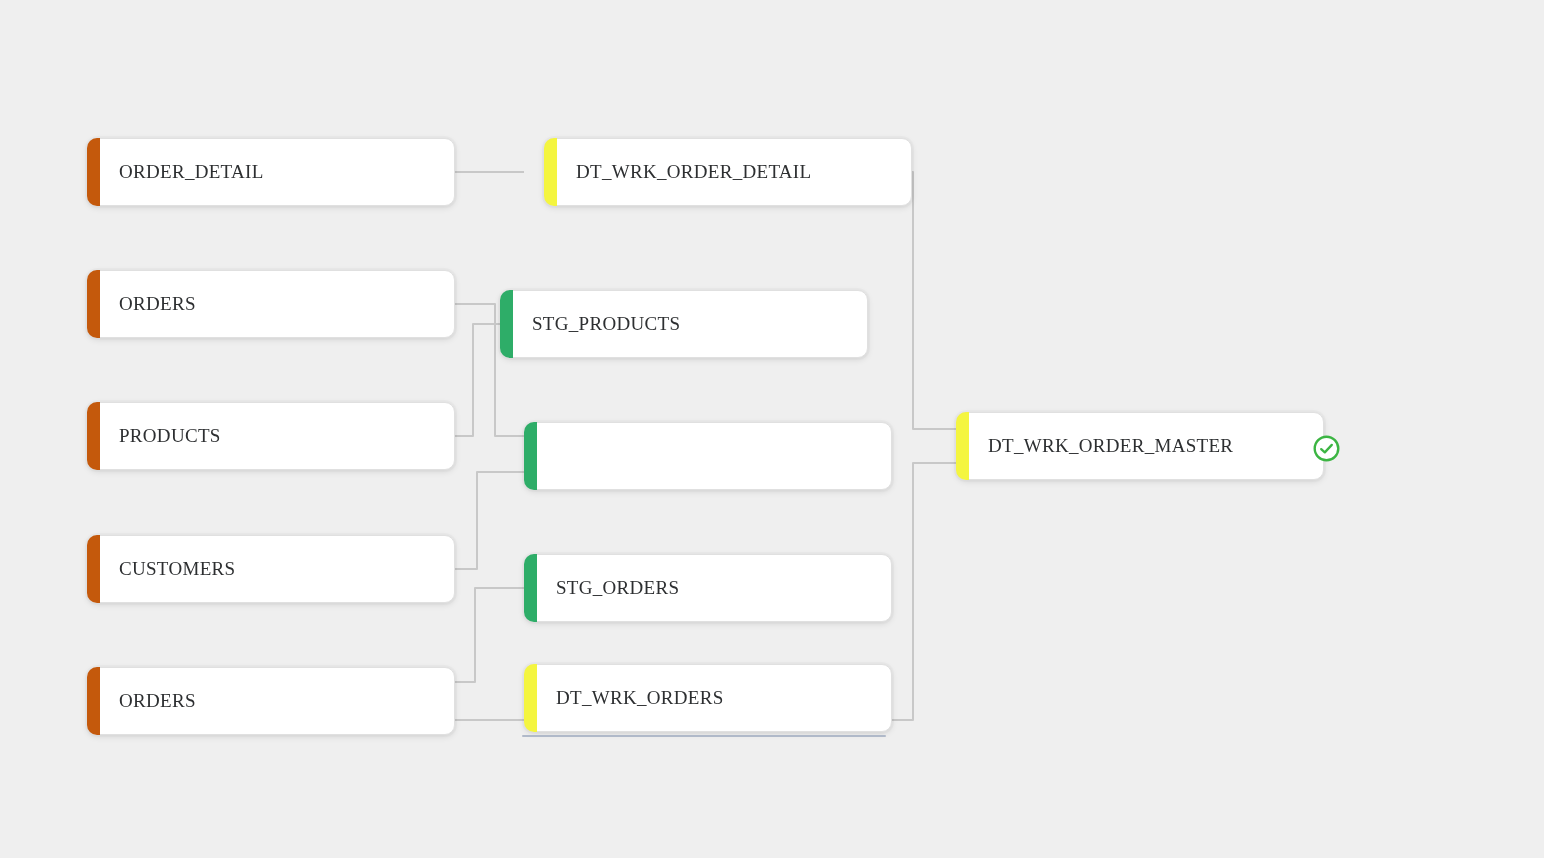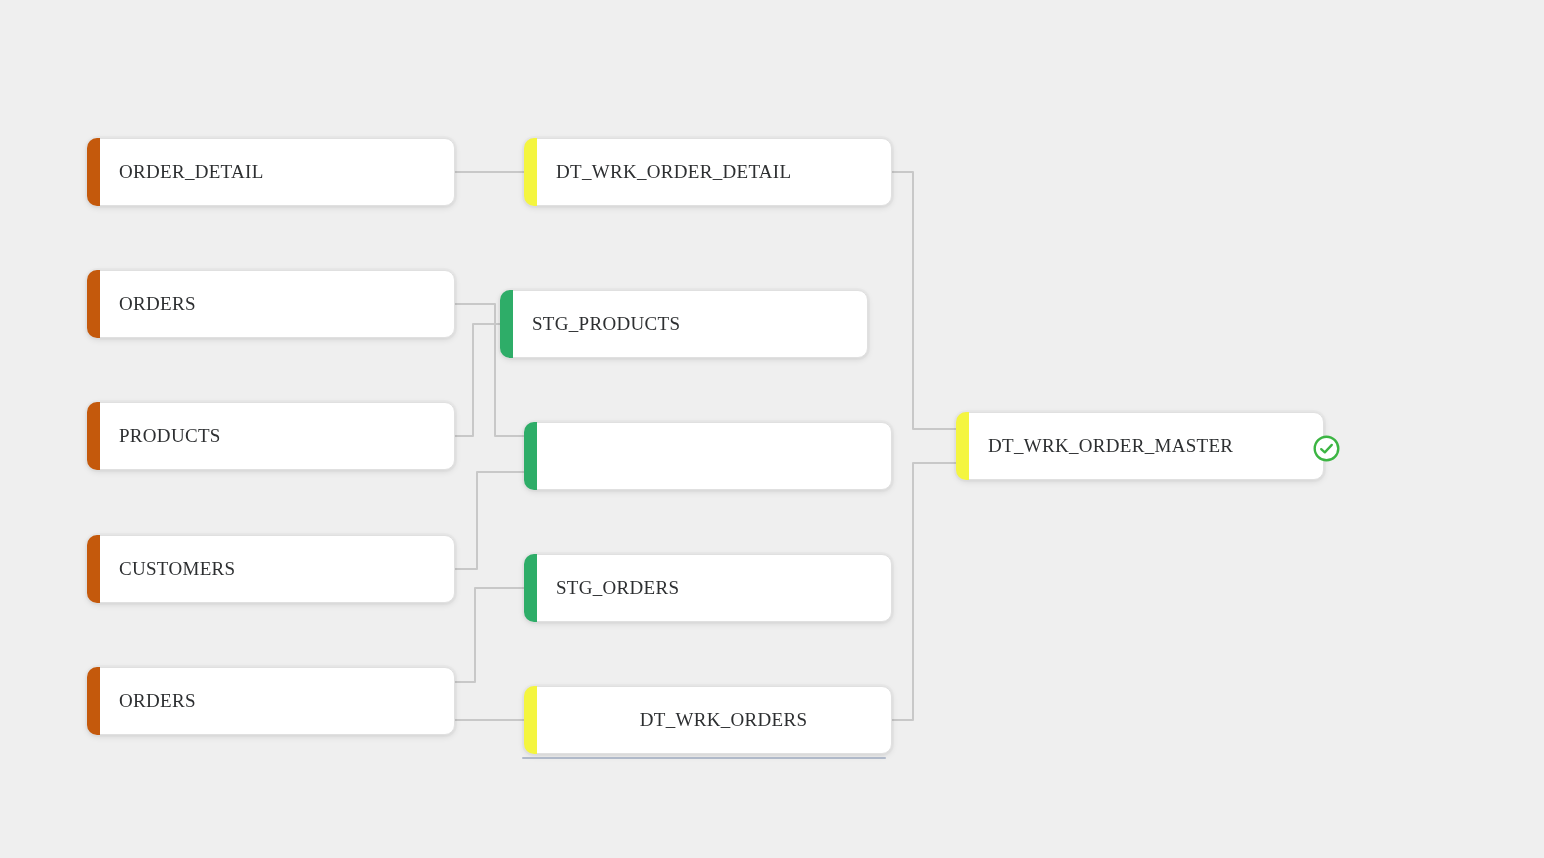--- a/index.html
+++ b/index.html
@@ -100,36 +100,36 @@
         <span class="label">PRODUCTS</span>
       </div>
       <div class="node node--source" style="left: 87px; top: 535px; width: 368px; height: 68px;">
         <span class="accent" style="background: rgb(196, 89, 12);"></span>
         <span class="label">CUSTOMERS</span>
       </div>
       <div class="node node--source" style="left: 87px; top: 667px; width: 368px; height: 68px;">
         <span class="accent" style="background: rgb(196, 89, 12);"></span>
         <span class="label">ORDERS</span>
       </div>
-      <div class="node node--work" style="left: 524px; top: 138px; width: 368px; height: 68px;">
+      <div class="node node--work" style="left: 544px; top: 138px; width: 368px; height: 68px;">
         <span class="accent" style="background: rgb(244, 245, 63);"></span>
         <span class="label">DT_WRK_ORDER_DETAIL</span>
       </div>
       <div class="node node--staging" style="left: 500px; top: 290px; width: 368px; height: 68px;">
         <span class="accent" style="background: rgb(46, 173, 104);"></span>
         <span class="label">STG_PRODUCTS</span>
       </div>
       <div class="node node--staging" style="left: 524px; top: 422px; width: 368px; height: 68px;">
         <span class="accent" style="background: rgb(46, 173, 104);"></span>
       </div>
       <div class="node node--staging" style="left: 524px; top: 554px; width: 368px; height: 68px;">
         <span class="accent" style="background: rgb(46, 173, 104);"></span>
         <span class="label">STG_ORDERS</span>
       </div>
-      <div class="node node--work" style="left: 524px; top: 686px; width: 368px; height: 68px; justify-content: center;">
+      <div class="node node--work" style="left: 524px; top: 664px; width: 368px; height: 68px;">
         <span class="accent" style="background: rgb(244, 245, 63);"></span>
         <span class="label">DT_WRK_ORDERS</span>
         <div class="underline" style="background: rgb(176, 185, 201);"></div>
       </div>
       <div class="node node--work" style="left: 956px; top: 412px; width: 368px; height: 68px;">
         <span class="accent" style="background: rgb(244, 245, 63);"></span>
         <span class="label">DT_WRK_ORDER_MASTER</span>
         <span class="badge">
           <svg viewBox="0 0 27 27" xmlns="http://www.w3.org/2000/svg">
             <circle cx="13.5" cy="13.5" r="11.8" fill="#ffffff" stroke="#3cb543" stroke-width="2.4"></circle>

